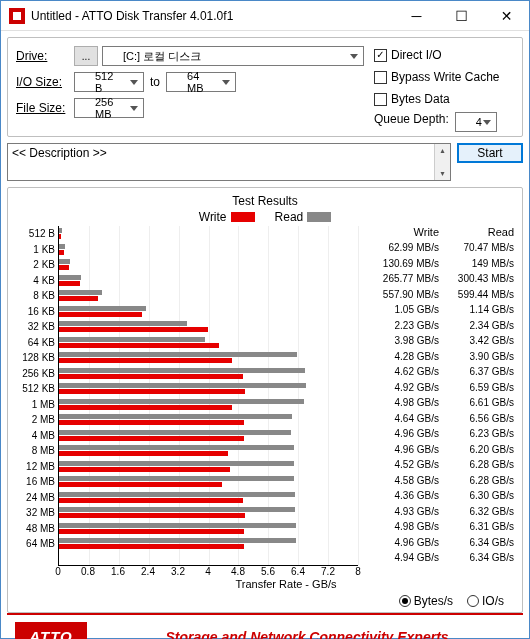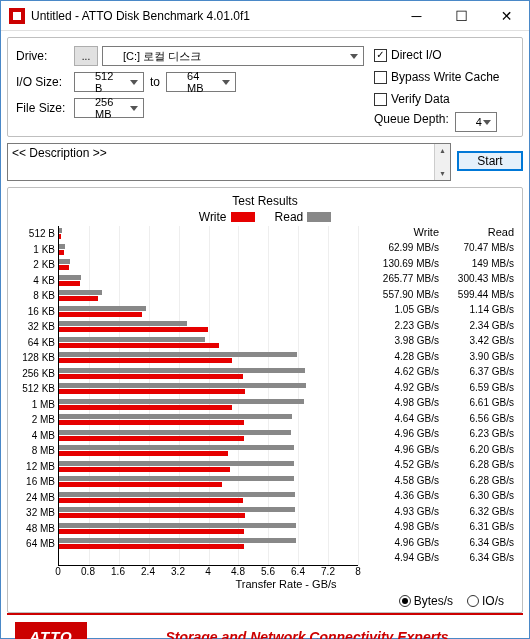--- a/index.html
+++ b/index.html
@@ -13,38 +13,38 @@
   .titlebar-btns { display: flex; }
   .titlebar-btn { width: 45px; height: 30px; display: flex; align-items: center; justify-content: center; font-size: 14px; color: #000; }
   .menubar { height: 20px; display: flex; align-items: center; padding: 0 8px; font-size: 12px; gap: 12px; }
   .menubar span { cursor: default; }
   .content { flex: 1; padding: 6px; display: flex; flex-direction: column; }
   .panel { border: 1px solid #bfbfbf; padding: 6px 8px 4px 8px; border-radius: 2px; }
   .top-panel { display: flex; gap: 10px; }
   .top-left { flex: 1; }
   .top-right { width: 140px; }
   .form-row { display: flex; align-items: center; height: 24px; margin-bottom: 2px; }
-  .form-label { width: 58px; font-size: 12px; }
+  .form-label { width: 58px; font-size: 12px; text-decoration: underline; }
   .browse-btn { width: 24px; height: 20px; border: 1px solid #adadad; background: #e1e1e1; font-size: 10px; margin-right: 4px; display: flex; align-items: center; justify-content: center; }
   .combo { height: 20px; border: 1px solid #7a7a7a; background: #fff; display: flex; align-items: center; padding: 0 20px; position: relative; }
   .combo::after { content: ''; position: absolute; right: 5px; top: 7px; border-left: 4px solid transparent; border-right: 4px solid transparent; border-top: 5px solid #555; }
   .combo-drive { flex: 1; }
   .combo-size { width: 70px; }
   .to-label { margin: 0 6px; font-size: 12px; }
   .checkbox-row { display: flex; align-items: center; height: 22px; font-size: 12px; text-align: right; }
   .cb { width: 13px; height: 13px; border: 1px solid #333; margin-right: 4px; display: flex; align-items: center; justify-content: center; background: #fff; }
   .cb.checked::after { content: '✓'; font-size: 10px; color: #000; line-height: 1; }
   .qd-row { display: flex; align-items: flex-start; margin-top: 2px; }
   .qd-label { font-size: 12px; margin-right: 6px; }
   .combo-qd { width: 40px; }
   .desc-row { display: flex; align-items: flex-start; margin-top: 6px; gap: 6px; justify-content: space-between; }
   .desc-box { flex: 1; height: 38px; border: 1px solid #7a7a7a; background: #fff; padding: 2px 4px; position: relative; font-size: 12px; }
   .desc-box .sb { position: absolute; right: 0; top: 0; bottom: 0; width: 16px; background: #f0f0f0; border-left: 1px solid #ccc; display: flex; flex-direction: column; justify-content: space-between; align-items: center; padding: 2px 0; }
   .desc-box .sb span { font-size: 8px; color: #555; }
-  .start-btn { width: 66px; height: 20px; border: 2px solid #0078d7; background: #e5f1fb; display: flex; align-items: center; justify-content: center; font-size: 12px; margin-top: 8px; }
+  .start-btn { width: 66px; height: 20px; border: 2px solid #0078d7; background: #e5f1fb; display: flex; align-items: center; justify-content: center; font-size: 12px; margin-top: 0; }
   .results-panel { margin-top: 6px; flex: 1; display: flex; flex-direction: column; }
   .results-title { text-align: center; font-size: 12px; margin-bottom: 2px; }
   .legend { display: flex; justify-content: center; gap: 20px; font-size: 12px; margin-bottom: 2px; }
   .legend-item { display: flex; align-items: center; gap: 4px; }
   .swatch { width: 24px; height: 10px; }
   .swatch.write { background: #e60000; }
   .swatch.read { background: #888; }
   .chart-body { display: flex; }
   .ylabels { width: 42px; text-align: right; padding-right: 3px; }
   .ylabels div { height: 15.5px; font-size: 10px; line-height: 15.5px; }
@@ -70,21 +70,21 @@
   .atto-logo { width: 72px; height: 30px; background: #c00; color: #fff; display: flex; align-items: center; justify-content: center; font-weight: bold; font-size: 15px; letter-spacing: 1px; font-style: italic; }
   .footer-text { flex: 1; text-align: center; }
   .footer-text .line1 { color: #c00; font-weight: bold; font-style: italic; font-size: 14px; }
 </style>
 </head>
 <body>
 
 <div class="window">
   <div class="titlebar">
     <div class="titlebar-icon"></div>
-    <div class="titlebar-title">Untitled - ATTO Disk Benchmark 4.01.0f1</div>
+    <div class="titlebar-title">Untitled - ATTO Disk Transfer 4.01.0f1</div>
     <div class="titlebar-btns">
       <div class="titlebar-btn">─</div>
       <div class="titlebar-btn">☐</div>
       <div class="titlebar-btn close">✕</div>
     </div>
   </div>
 
 
   <div class="content">
     <div class="panel top-panel">
@@ -117,21 +117,21 @@
         <div class="checkbox-row">
             <div class="cb checked"></div>
             <span>Direct I/O</span>
           </div>
         <div class="checkbox-row">
             <div class="cb"></div>
             <span>Bypass Write Cache</span>
           </div>
         <div class="checkbox-row">
             <div class="cb"></div>
-            <span>Verify Data</span>
+            <span>Bytes Data</span>
           </div>
         <div class="qd-row">
           <div class="qd-label">Queue Depth:</div>
           <div class="combo combo-qd">
               <span>4</span>
             </div>
         </div>
       </div>
     </div>
 

